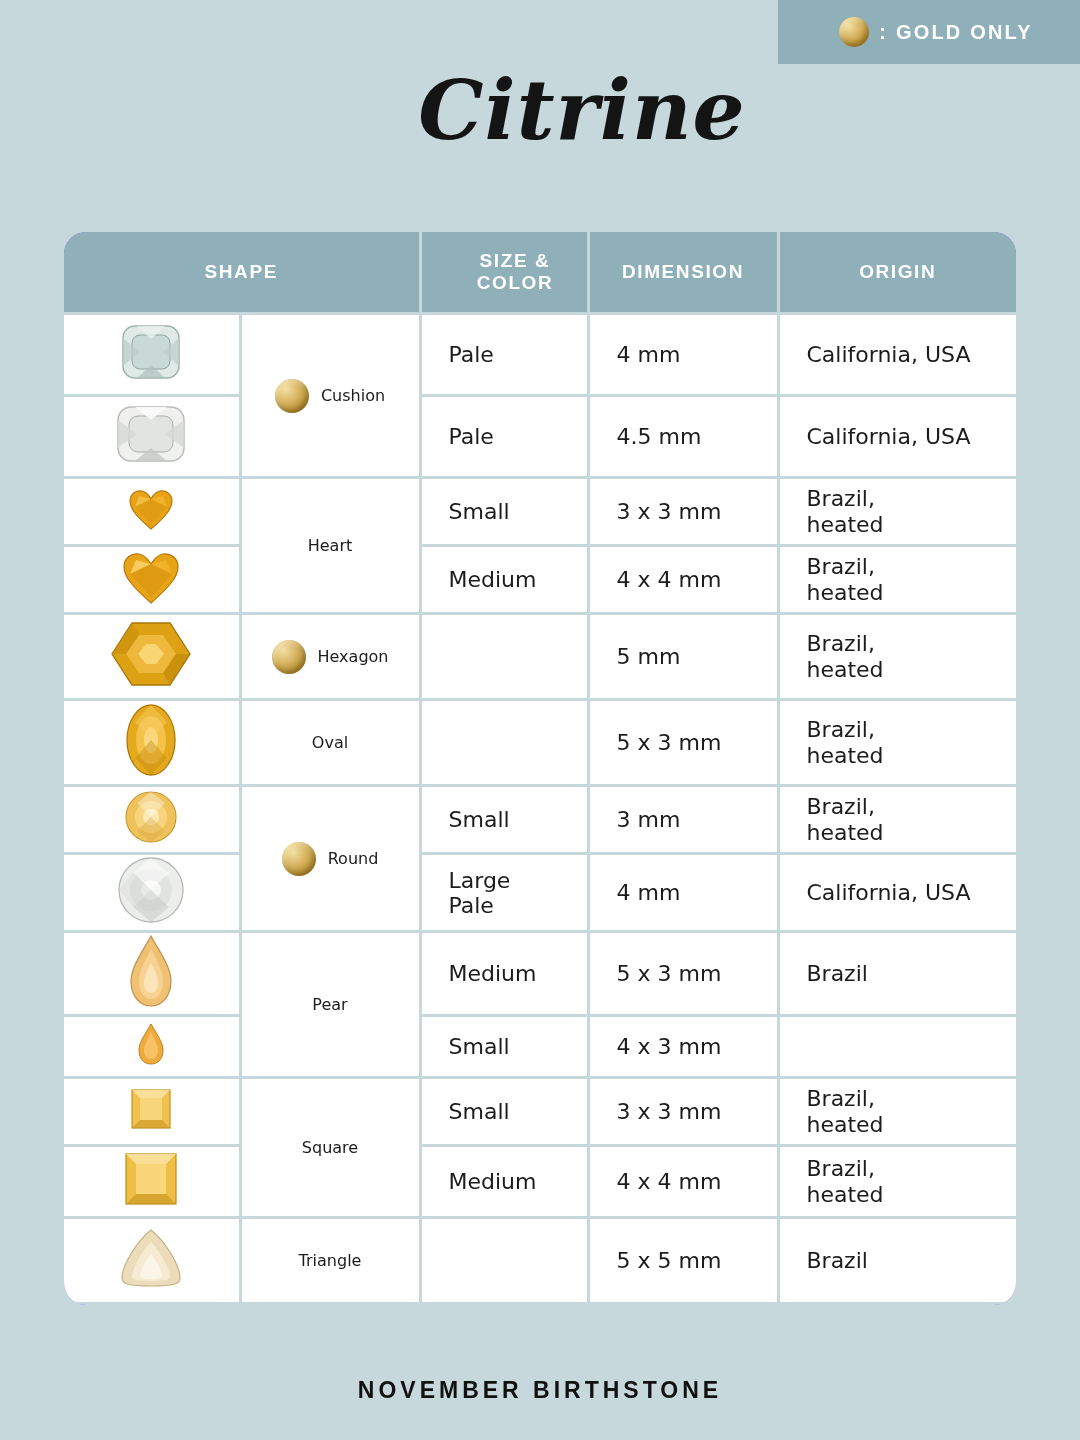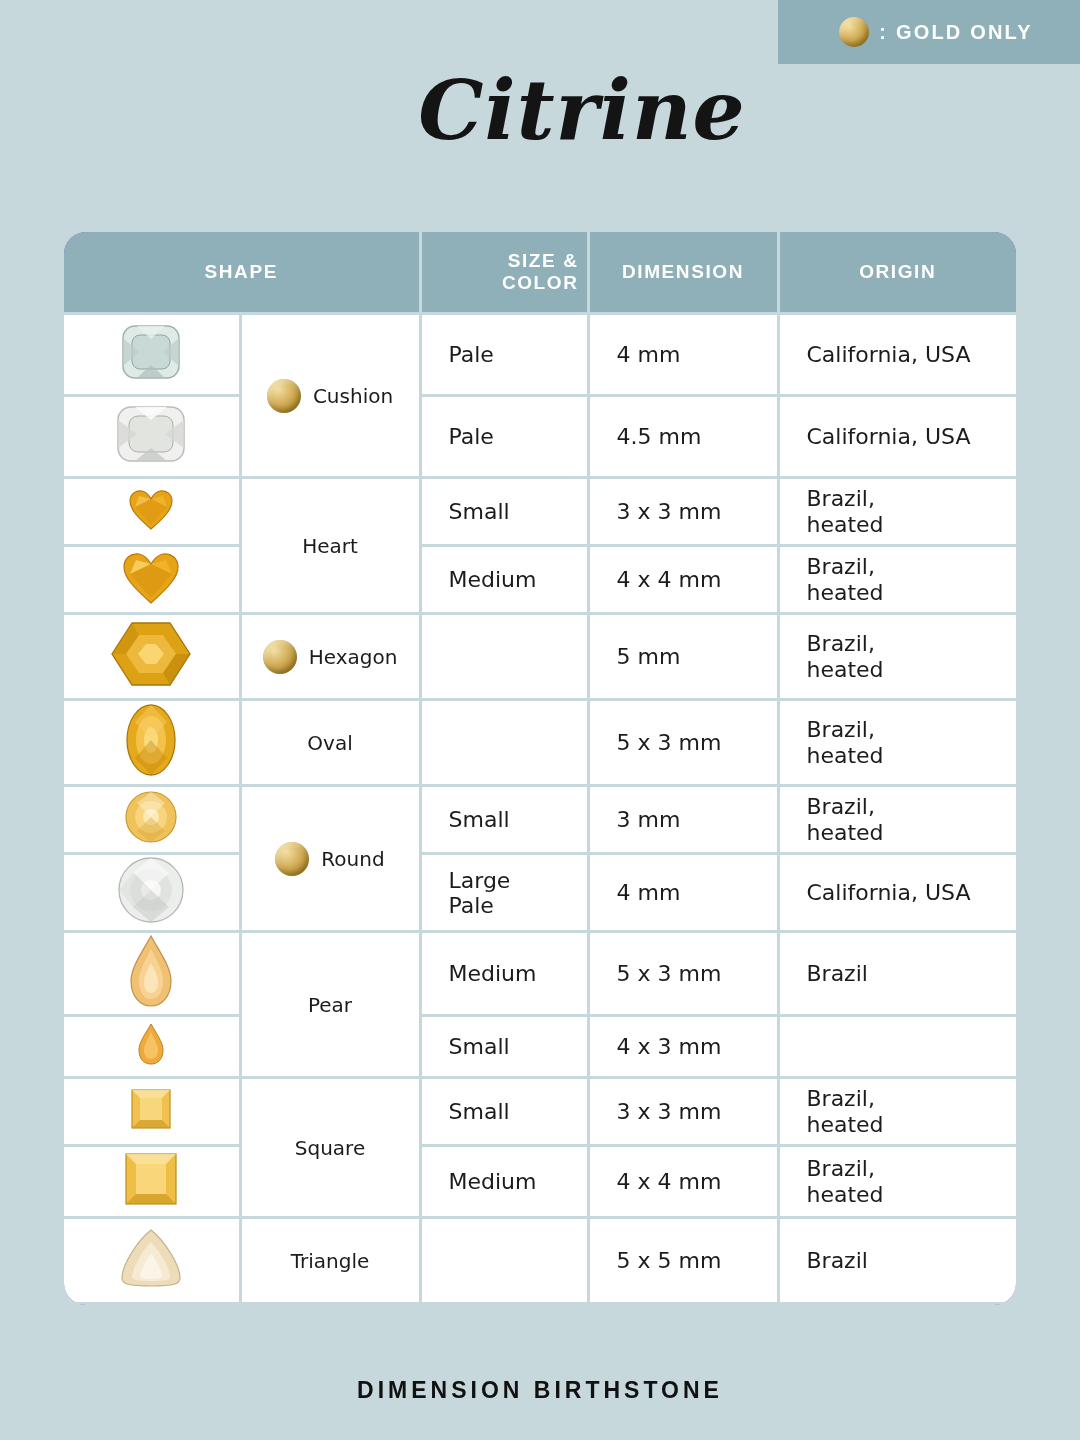--- a/index.html
+++ b/index.html
@@ -81,40 +81,40 @@
     font-size: 19px;
     letter-spacing: 1.6px;
     font-weight: 700;
     height: 80px;
     vertical-align: middle;
     text-align: center;
     border-right: 3px solid #c7d8dd;
     padding: 0 8px;
   }
   thead th:last-child { border-right: none; }
-  thead th.left-align { text-align: right; padding-left: 30px; margin-left: 31px; }
+  thead th.left-align { text-align: center; padding-left: 30px; margin-left: 31px; }
 
   tbody td {
     background: #ffffff;
     border: 3px solid #c7d8dd;
     font-family: "DejaVu Sans", sans-serif;
     font-size: 22px;
     color: #1c1c1c;
     padding: 6px 27px;
     vertical-align: middle;
   }
   tbody td.gem-cell {
     width: 176px;
     padding: 0;
     text-align: center;
     border-left: none;
   }
   tbody td.shape-cell {
     width: 180px;
-    font-size: 20px;
+    font-size: 16px;
     text-align: center;
   }
   tbody td.size-cell { width: 168px; }
   tbody td.dim-cell  { width: 190px; }
   tbody td.origin-cell { width: 238px; border-right: none; }
   tbody tr td:first-child { border-left: none; }
 
   .shape-inner {
     display: flex;
     align-items: center;
@@ -427,13 +427,13 @@
         </td>
         <td class="size-cell"></td>
         <td class="dim-cell">5 x 5 mm</td>
         <td class="origin-cell"><span class="origin-text">Brazil</span></td>
       </tr>
 
     </tbody>
   </table>
 </div>
 
-<div class="footer">DIMENSION BIRTHSTONE</div>
+<div class="footer">NOVEMBER BIRTHSTONE</div>
 
 </body></html>

